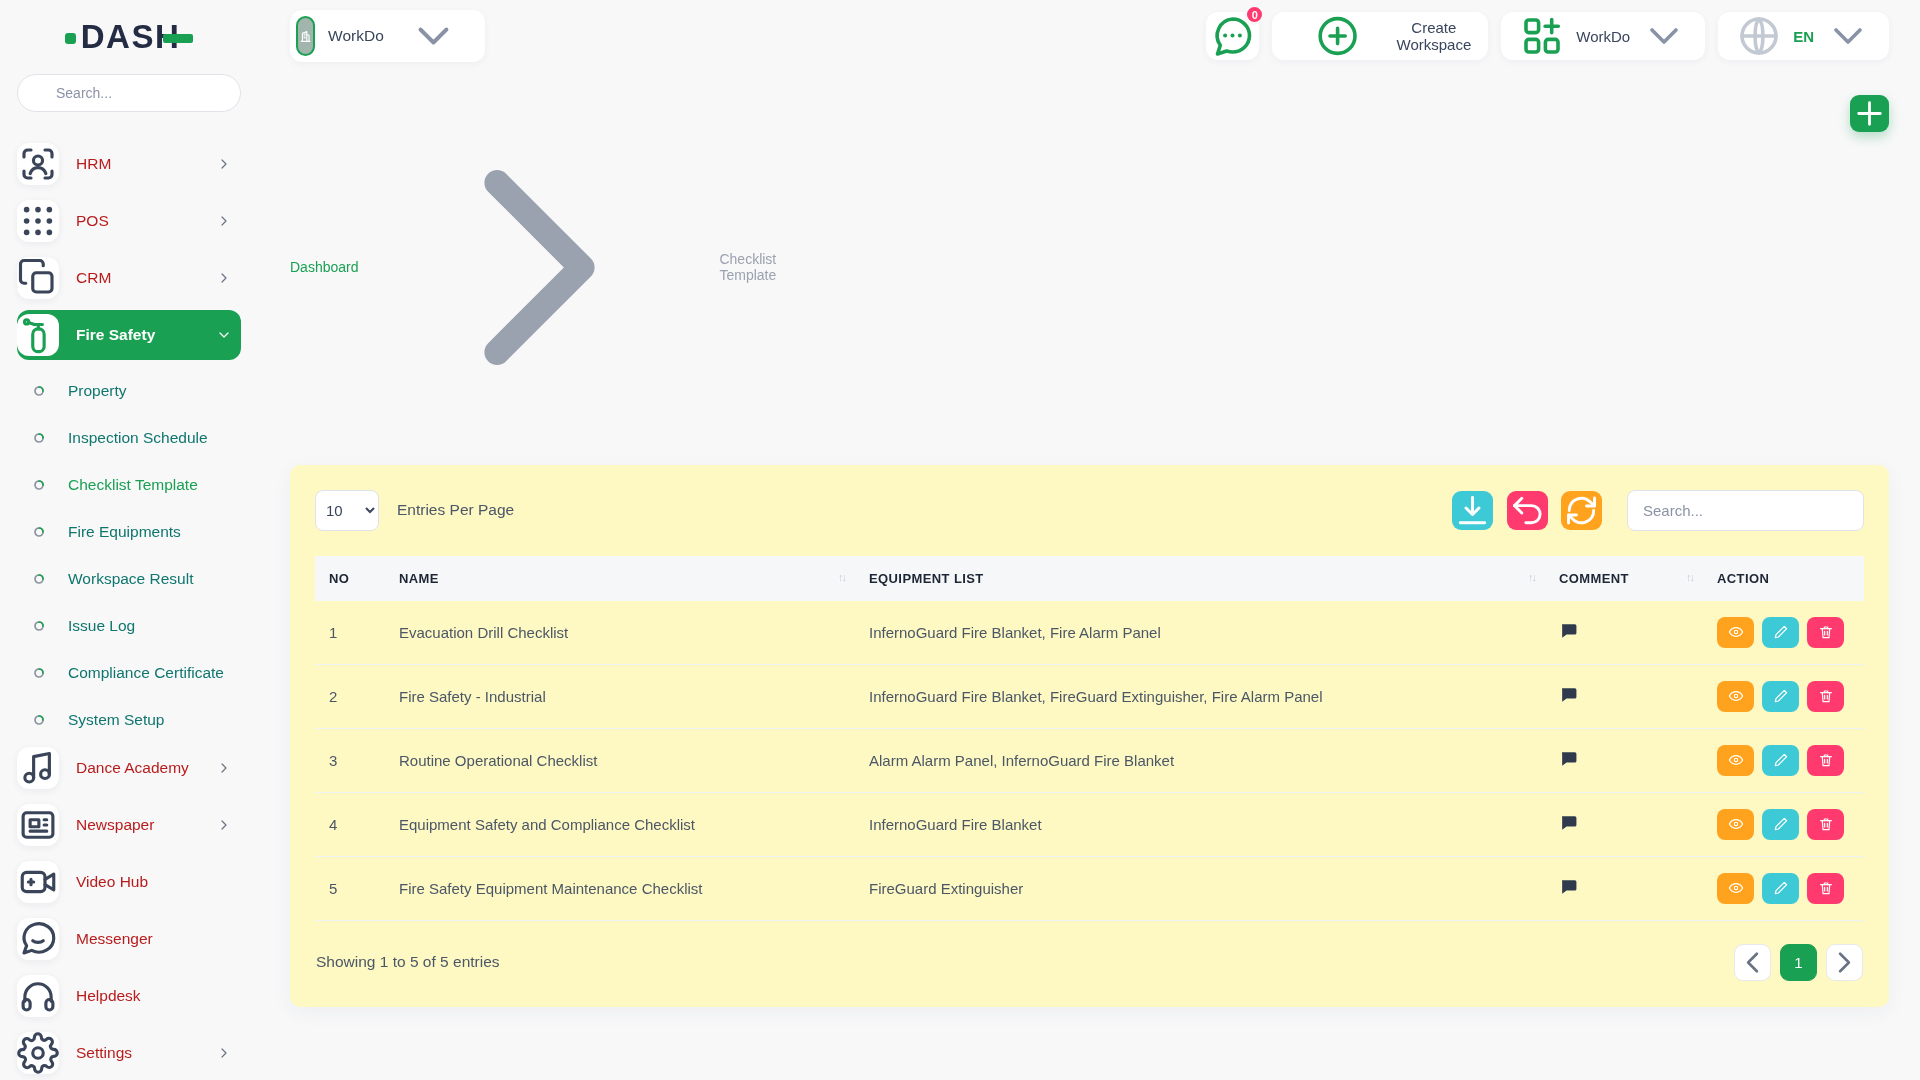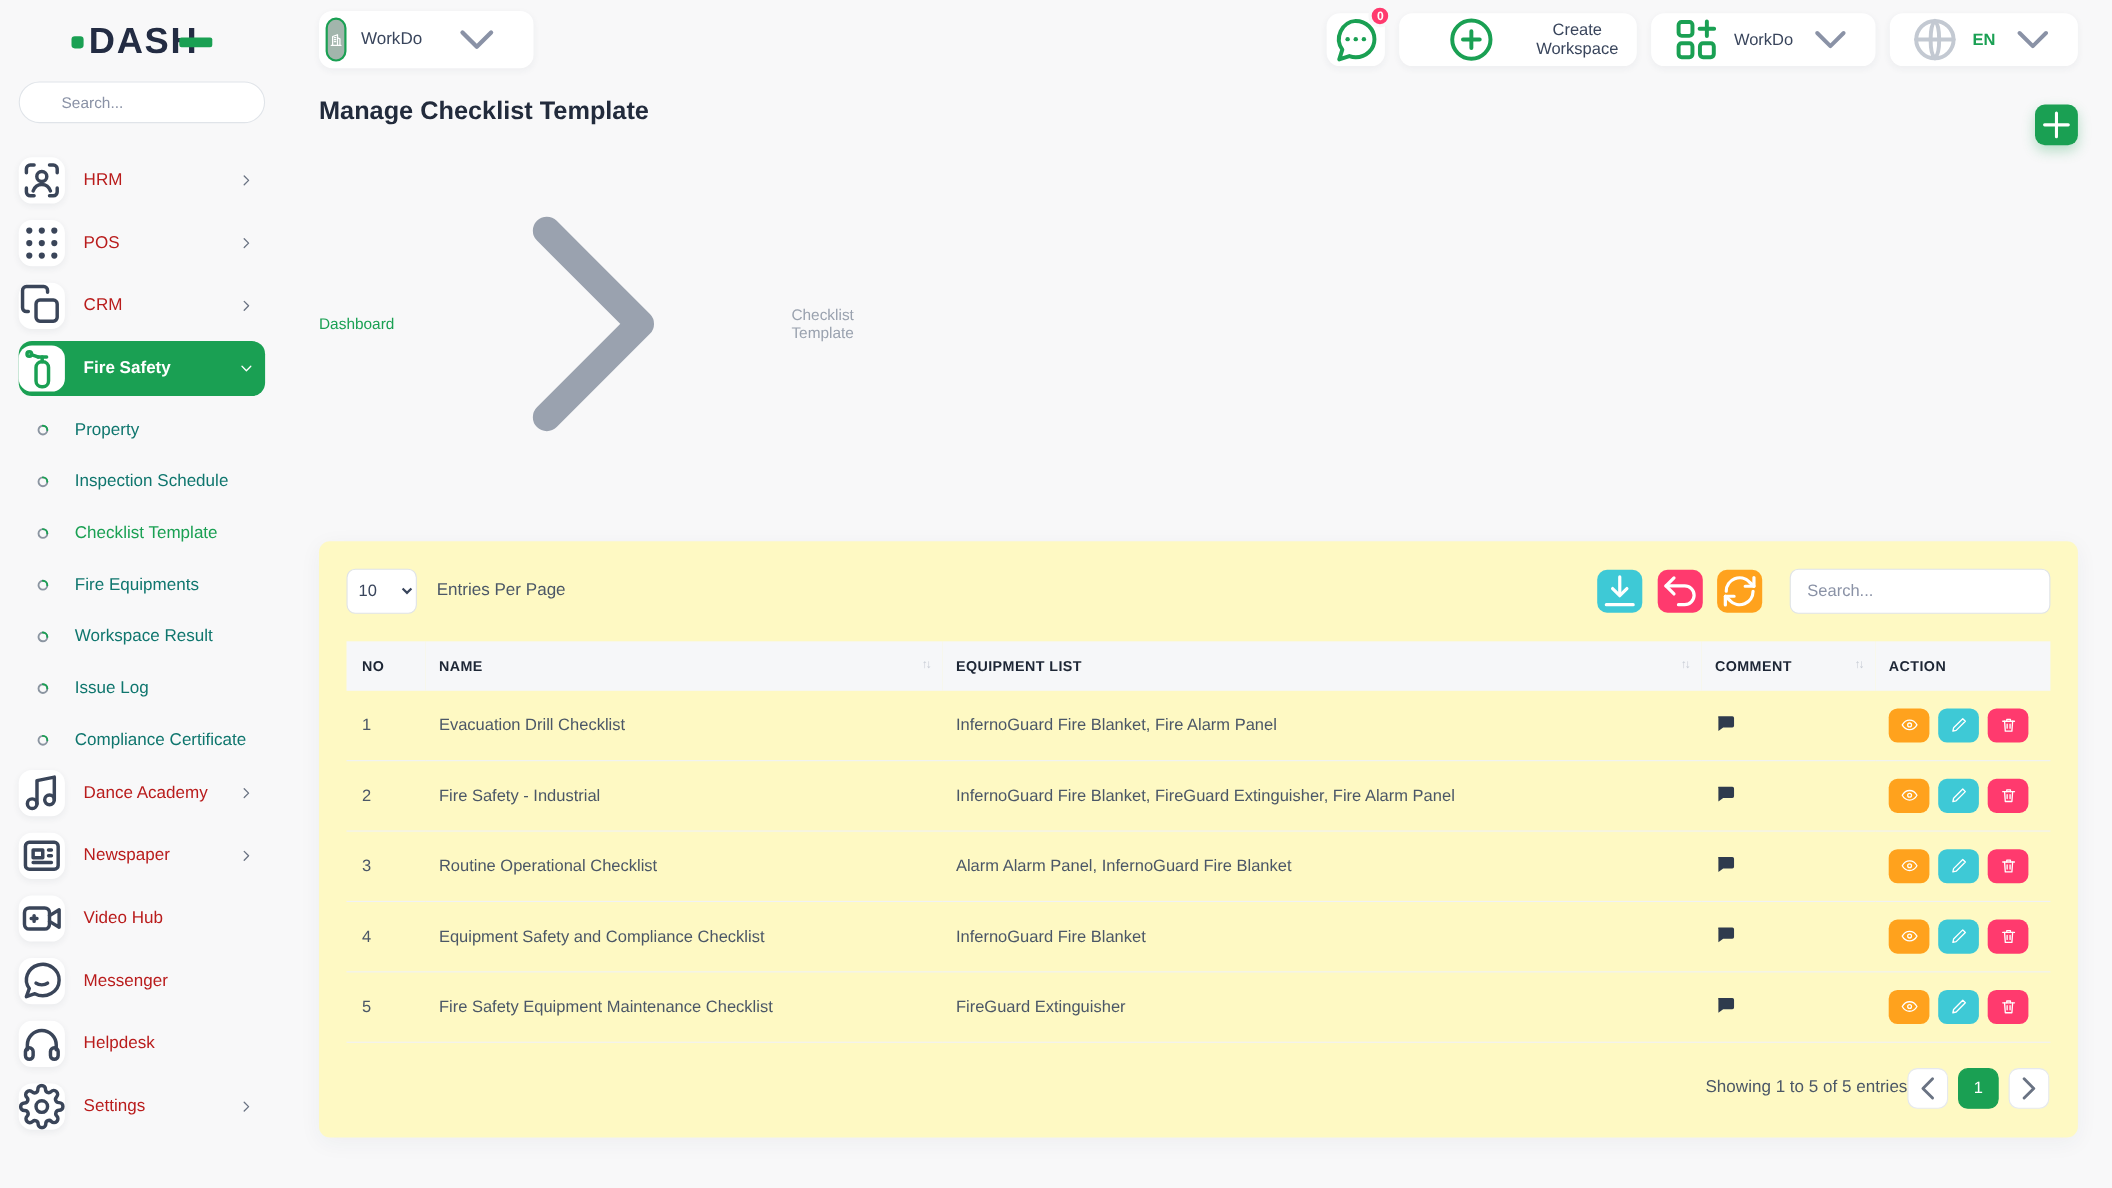--- a/index.html
+++ b/index.html
@@ -134,21 +134,21 @@
   .col-comment { width:158px; }
   .comment-btn { background:none; border:none; color:#2f3b4d; cursor:pointer; width:22px; height:22px; padding:0; }
   .comment-btn svg { width:19px; height:19px; }
   .row-actions { display:flex; gap:8px; }
   .act-btn { width:37px; height:31px; border:none; border-radius:8px; color:#fff; display:flex; align-items:center; justify-content:center; cursor:pointer; }
   .act-btn svg { width:16px; height:16px; }
   .act-view { background:#ffa21d; }
   .act-edit { background:#3ec9d6; }
   .act-delete { background:#ff3a6e; }
 
-  .table-footer { display:flex; align-items:center; justify-content:flex-end; padding:23px 1px 20px; }
+  .table-footer { display:flex; align-items:center; justify-content:space-between; padding:23px 1px 20px; }
   .showing { font-size:15.5px; color:#4b5767; }
   .pagination { display:flex; gap:9px; }
   .page-btn {
     width:37px; height:37px; border:1px solid #e6e9ee; background:#fff; border-radius:9px;
     color:#6a7383; display:flex; align-items:center; justify-content:center; cursor:pointer;
     font-size:15px; font-family:inherit;
   }
   .page-btn svg { width:14px; height:14px; }
   .page-btn.current { background:#1aa053; border-color:#1aa053; color:#fff; font-weight:500; }
 </style>
@@ -297,20 +297,29 @@
           <span class="sub-label">Issue Log</span>
         </div>
         <div class="side-sub">
           <span class="sub-bullet">
             <svg viewBox="0 0 24 24" fill="none" stroke-width="3.4" stroke-linecap="round" style="width:100%;height:100%;display:block">
               <circle cx="12" cy="12" r="8" stroke="currentColor"></circle>
               <path d="M12 4a8 8 0 0 1 8 8" stroke="#1aa053"></path>
             </svg>
           </span>
           <span class="sub-label">Compliance Certificate</span>
+        </div>
+        <div class="side-sub">
+          <span class="sub-bullet">
+            <svg viewBox="0 0 24 24" fill="none" stroke-width="3.4" stroke-linecap="round" style="width:100%;height:100%;display:block">
+              <circle cx="12" cy="12" r="8" stroke="currentColor"></circle>
+              <path d="M12 4a8 8 0 0 1 8 8" stroke="#1aa053"></path>
+            </svg>
+          </span>
+          <span class="sub-label">System Setup</span>
         </div>
         <div class="side-item">
           <span class="side-icon">
             <svg viewBox="0 0 24 24" fill="none" stroke="currentColor" stroke-width="1.8" stroke-linecap="round" stroke-linejoin="round" style="width:100%;height:100%;display:block">
               <path d="M9.5 17.5V5.5l9-1.8v11.8"></path>
               <circle cx="7" cy="17.5" r="2.5"></circle>
               <circle cx="16" cy="15.5" r="2.5"></circle>
             </svg>
           </span>
           <span class="side-label">Dance Academy</span>
@@ -454,21 +463,20 @@
               <svg viewBox="0 0 24 24" fill="none" stroke="currentColor" stroke-width="1.8" stroke-linecap="round" stroke-linejoin="round" style="width:100%;height:100%;display:block">
                 <path d="m6 9 6 6 6-6"></path>
               </svg>
             </span>
         </button>
       </div>
     </div>
 
     <div class="page-head">
       <div>
-        <h1 class="page-title">Manage Checklist Template</h1>
         <div class="breadcrumb">
           <span class="bc-link">Dashboard</span>
           <span class="bc-sep" style="display: block; width: 100%; height: 100%;">
               <svg viewBox="0 0 24 24" fill="none" stroke="currentColor" stroke-width="1.8" stroke-linecap="round" stroke-linejoin="round" style="width:100%;height:100%;display:block">
                 <path d="m9 6 6 6-6 6"></path>
               </svg>
             </span>
           <span class="bc-current">Checklist Template</span>
         </div>
       </div>

